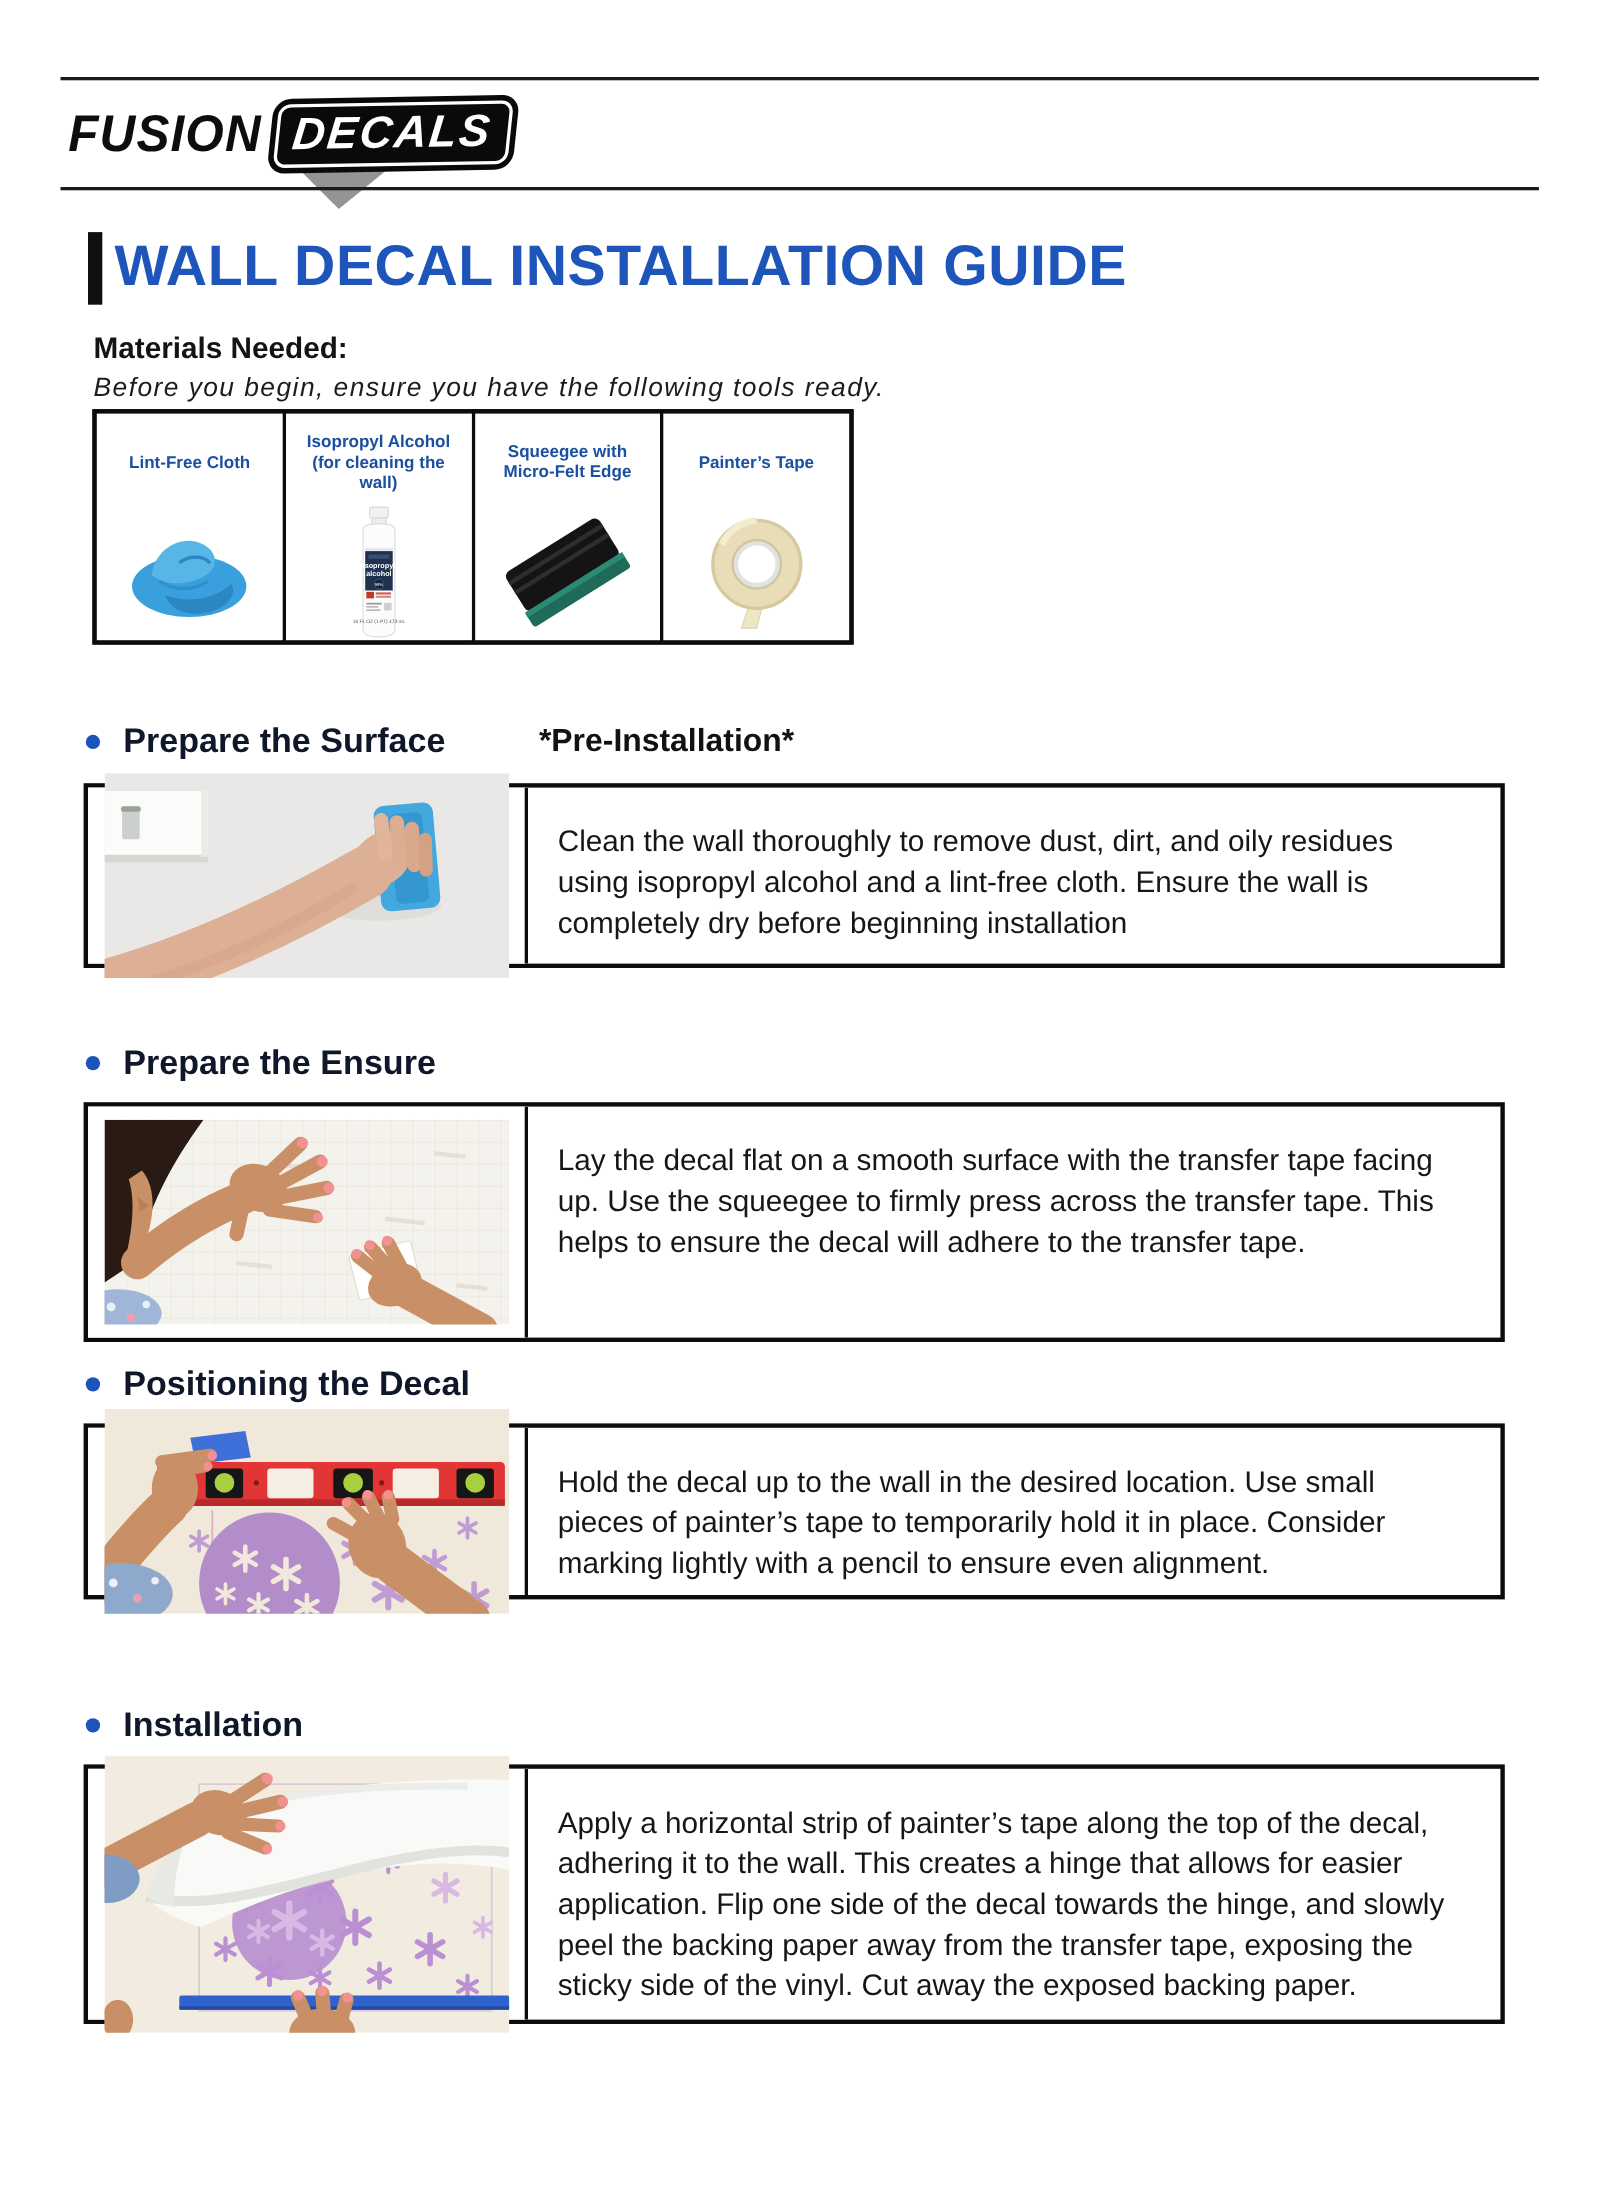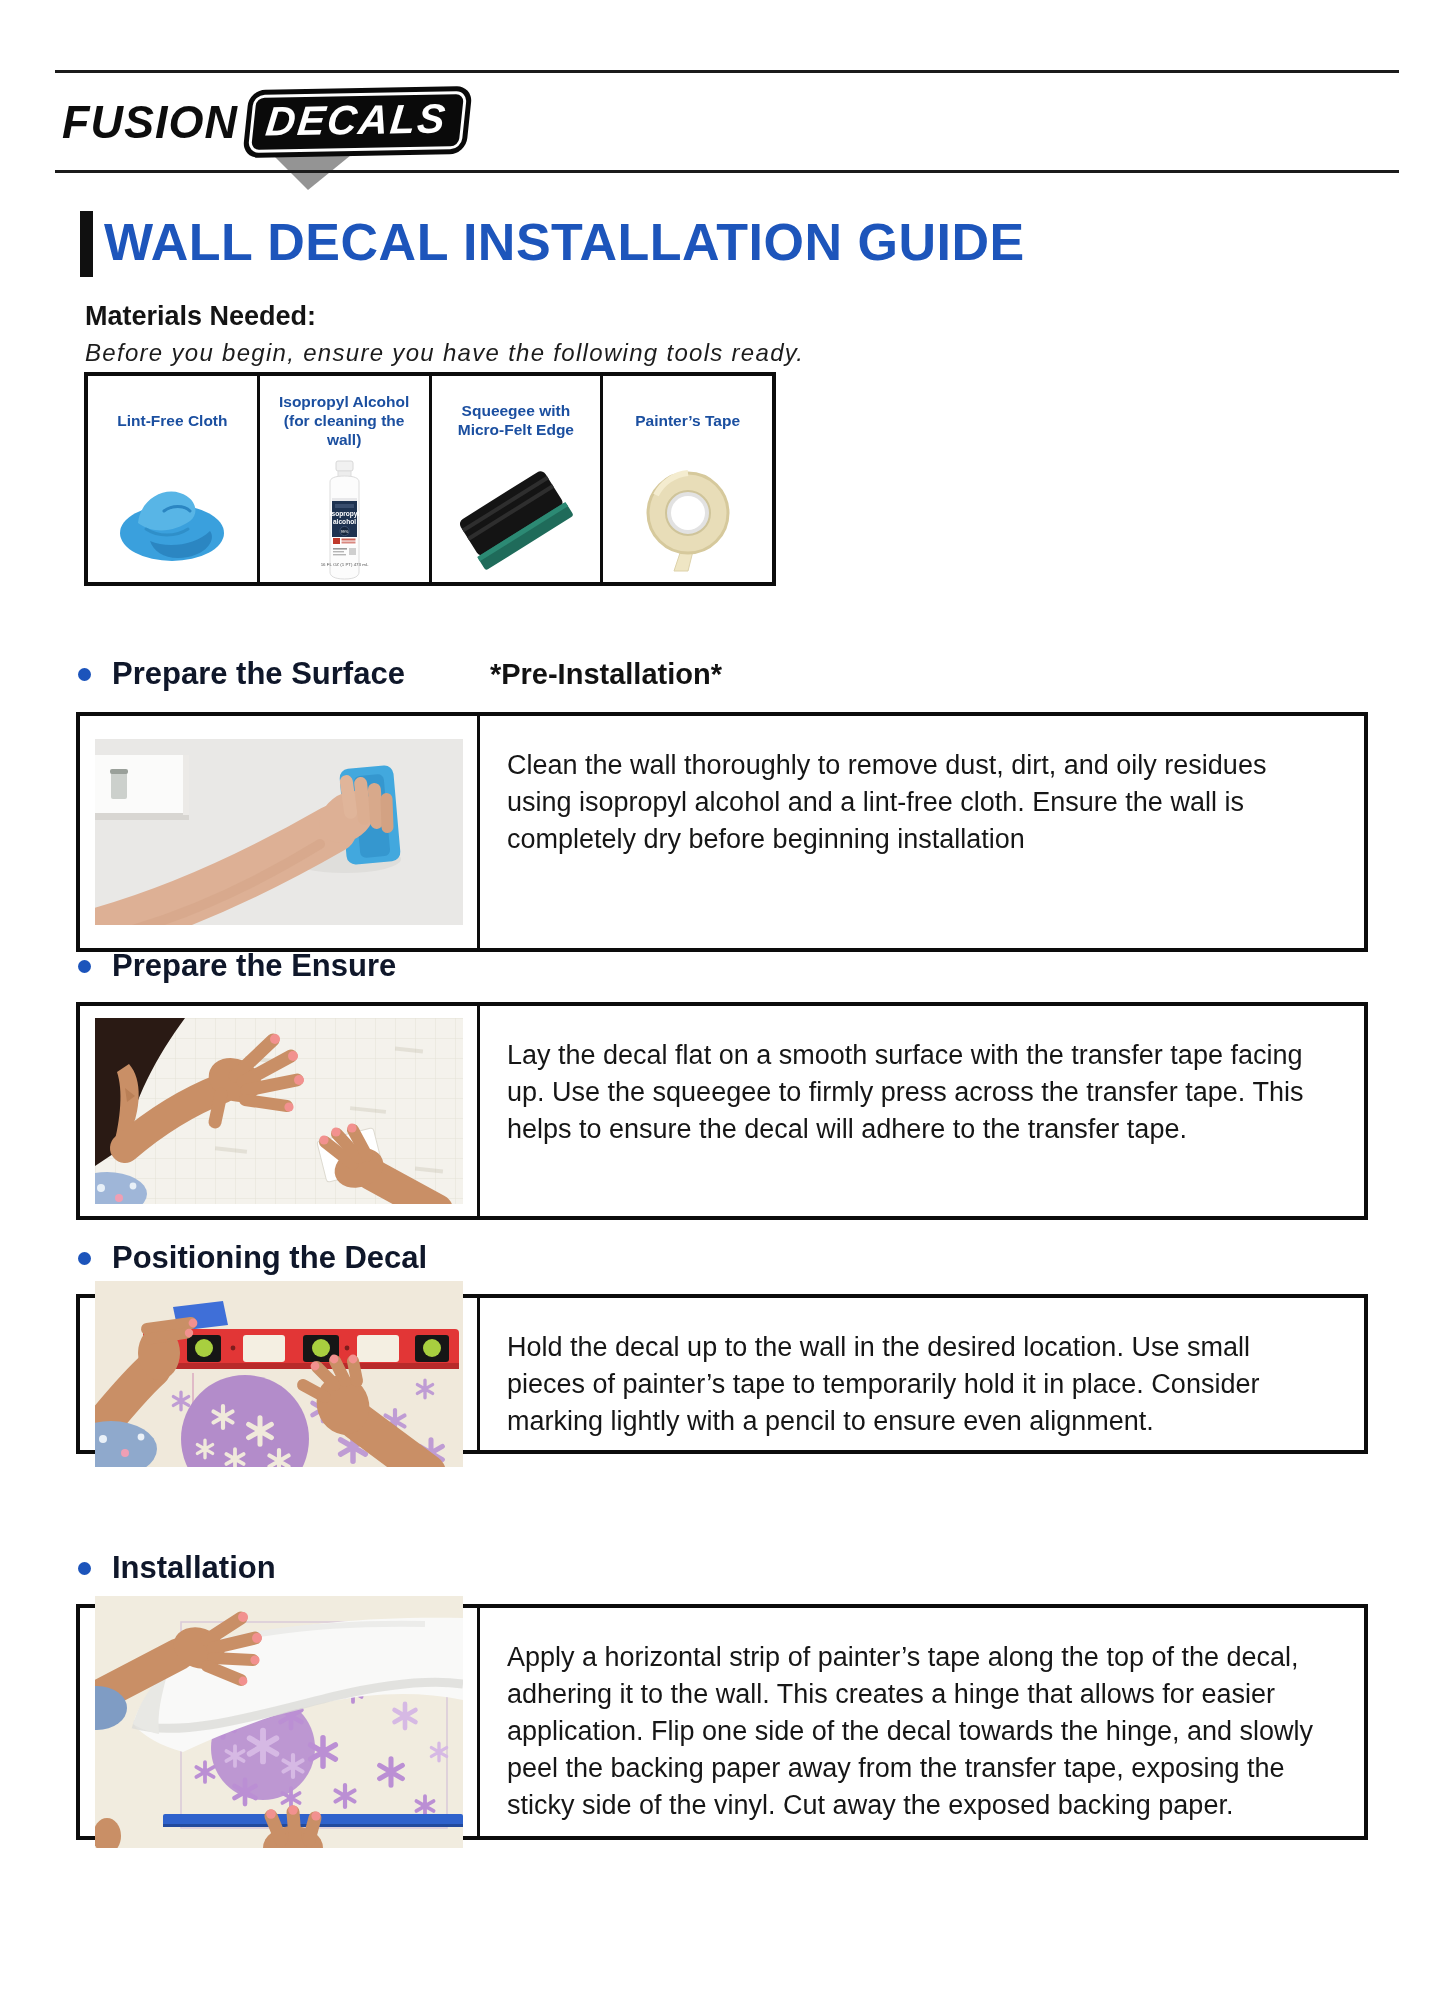--- a/index.html
+++ b/index.html
@@ -63,21 +63,21 @@
   .bullet { width:13px; height:13px; border-radius:50%; background:#1c54bb; margin-right:21px; flex:0 0 13px; }
   .sec-title { font-size:31px; font-weight:bold; color:#0f172a; white-space:nowrap; }
   .sec-note { font-size:29px; font-weight:bold; color:#121212; margin-left:85px; white-space:nowrap; }
   .sh-1 { top:652px; } .sh-2 { top:944px; } .sh-3 { top:1236px; } .sh-4 { top:1546px; }
 
   
   .step-box {
     position:absolute; left:76px; width:1292px; border:4px solid #0c0c0c;
     background:#ffffff; display:flex; box-sizing:border-box;
   }
-  .box-1 { top:712px; height:240px; }
+  .box-1 { top:712px; height:168px; }
   .box-2 { top:1002px; height:218px; }
   .box-3 { top:1294px; height:160px; }
   .box-4 { top:1604px; height:236px; }
   .step-img-cell {
     flex:0 0 400px; width:400px; border-right:3px solid #0c0c0c; box-sizing:border-box;
     display:flex; align-items:center; justify-content:center; background:#ffffff;
   }
   .step-text {
     flex:1; padding:31px 30px 14px 27px; font-size:27px; line-height:37px; color:#161616;
   }

